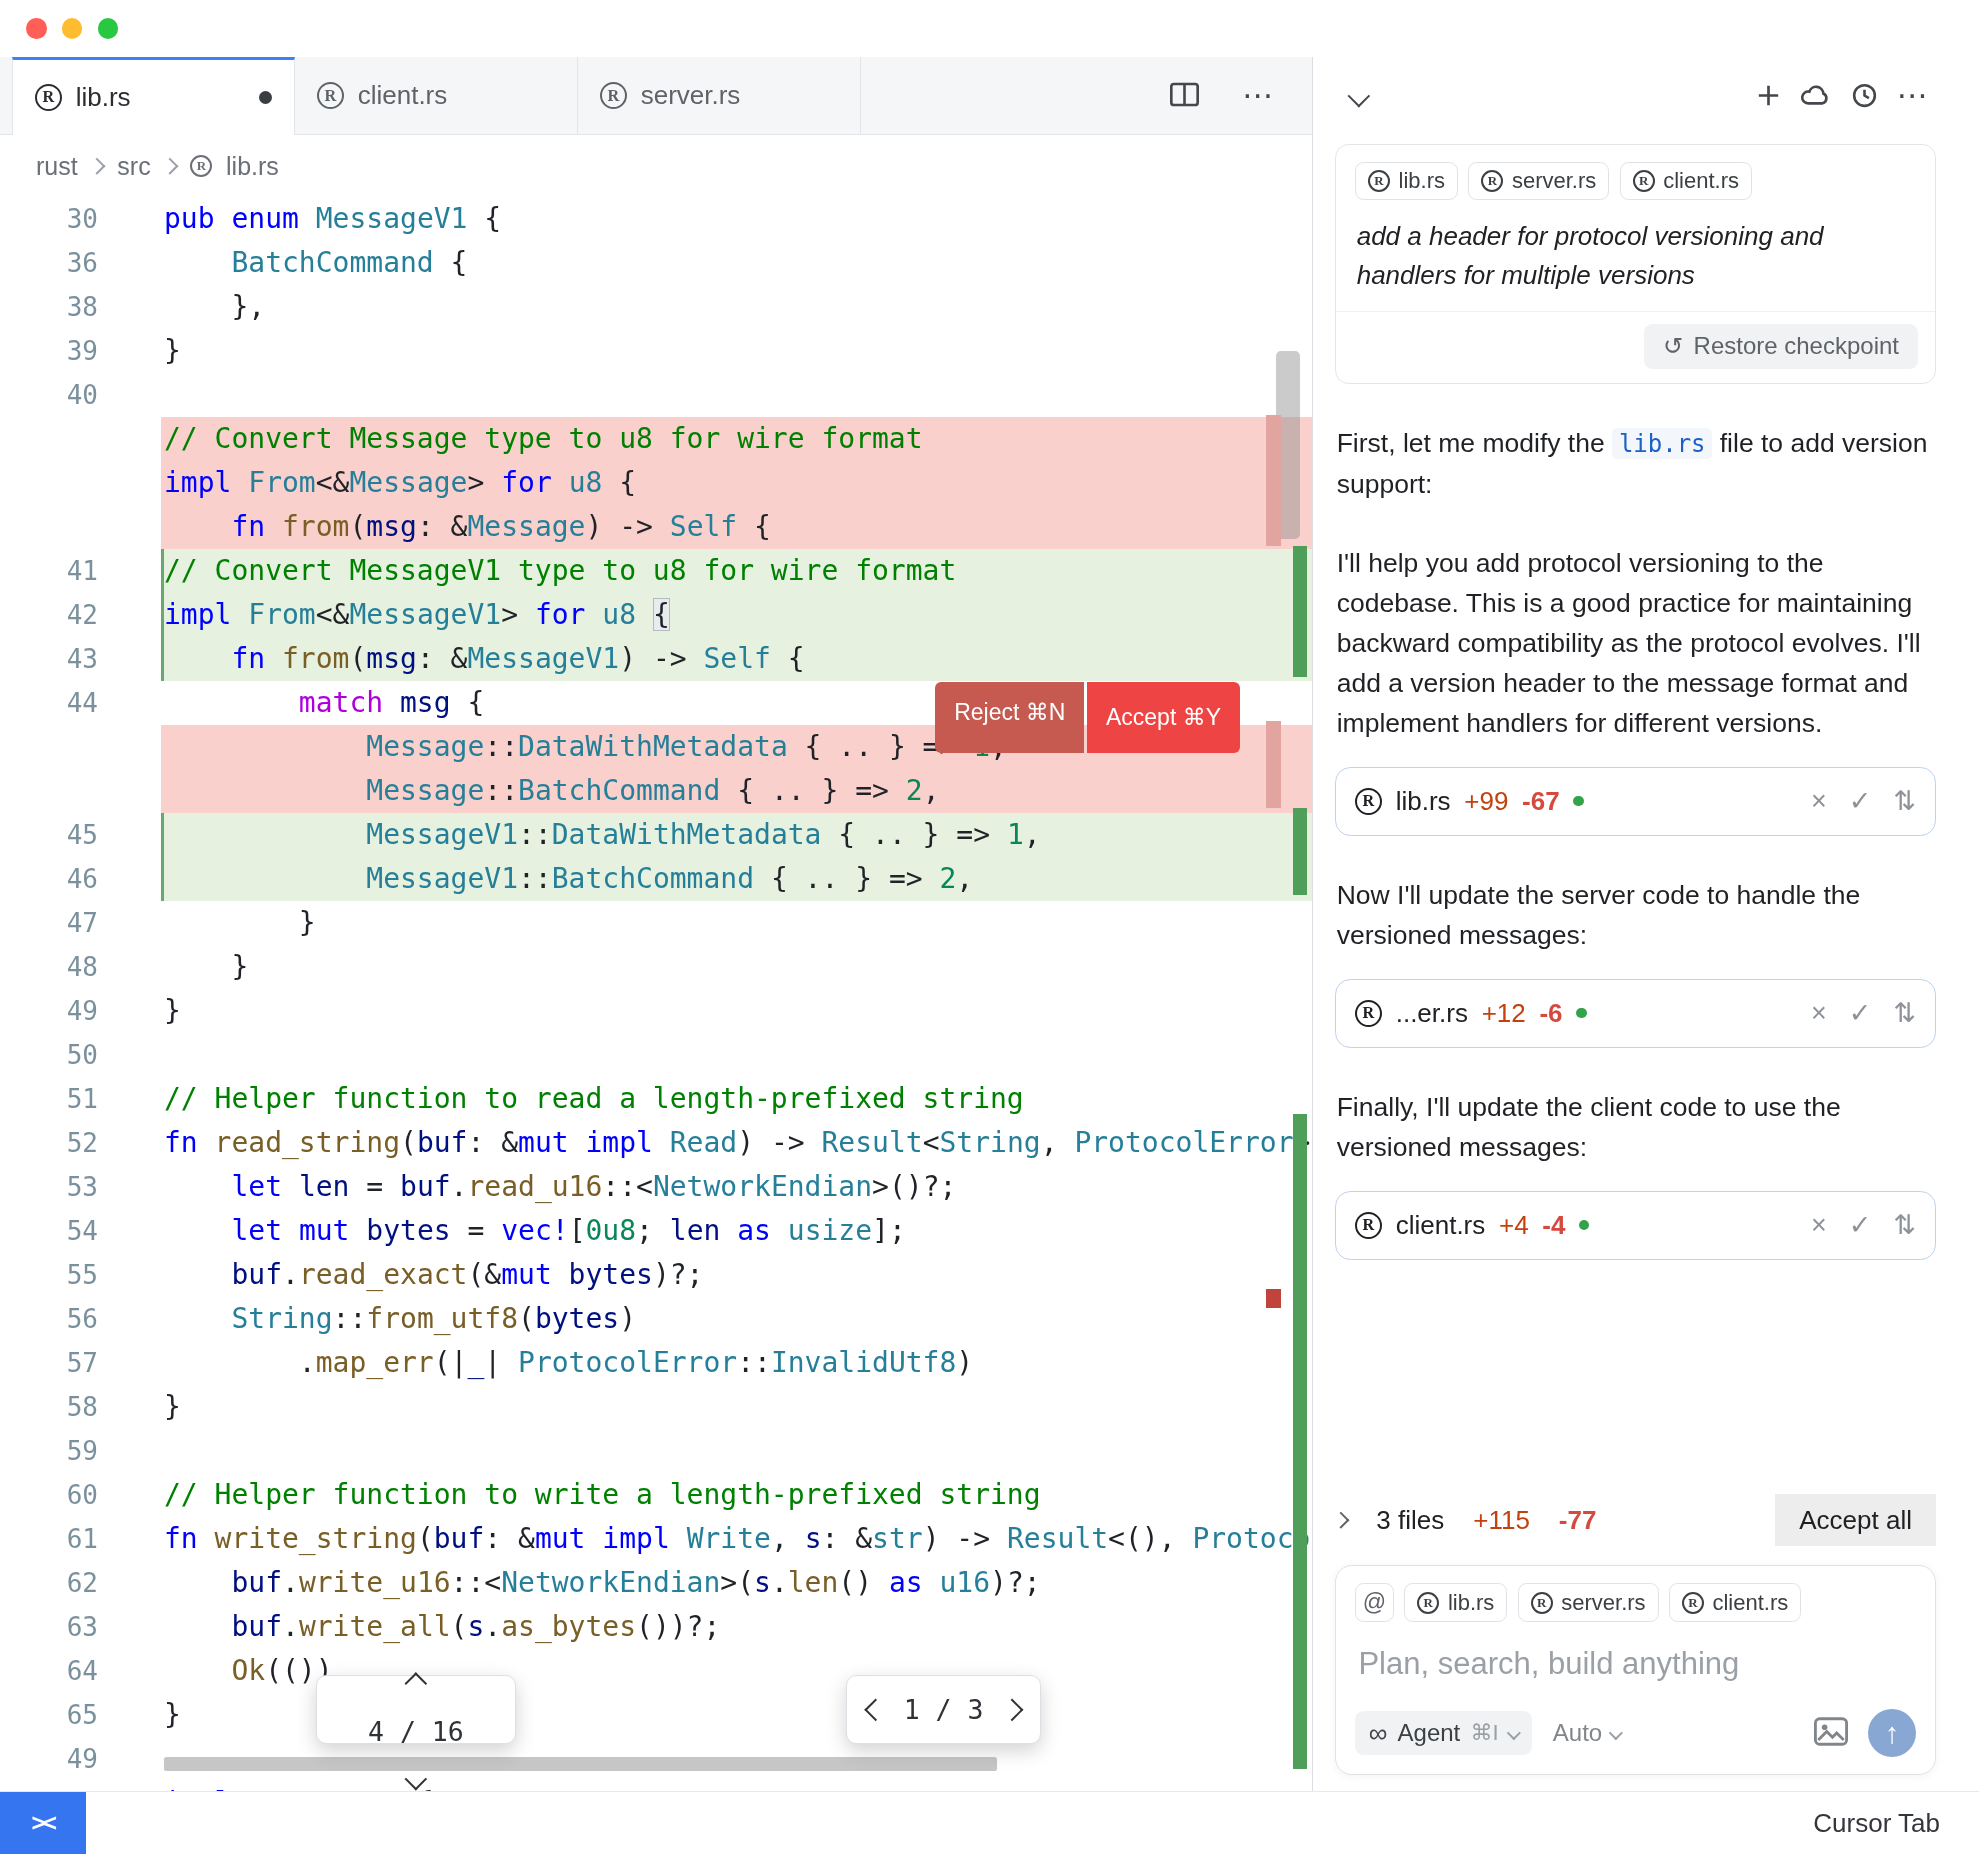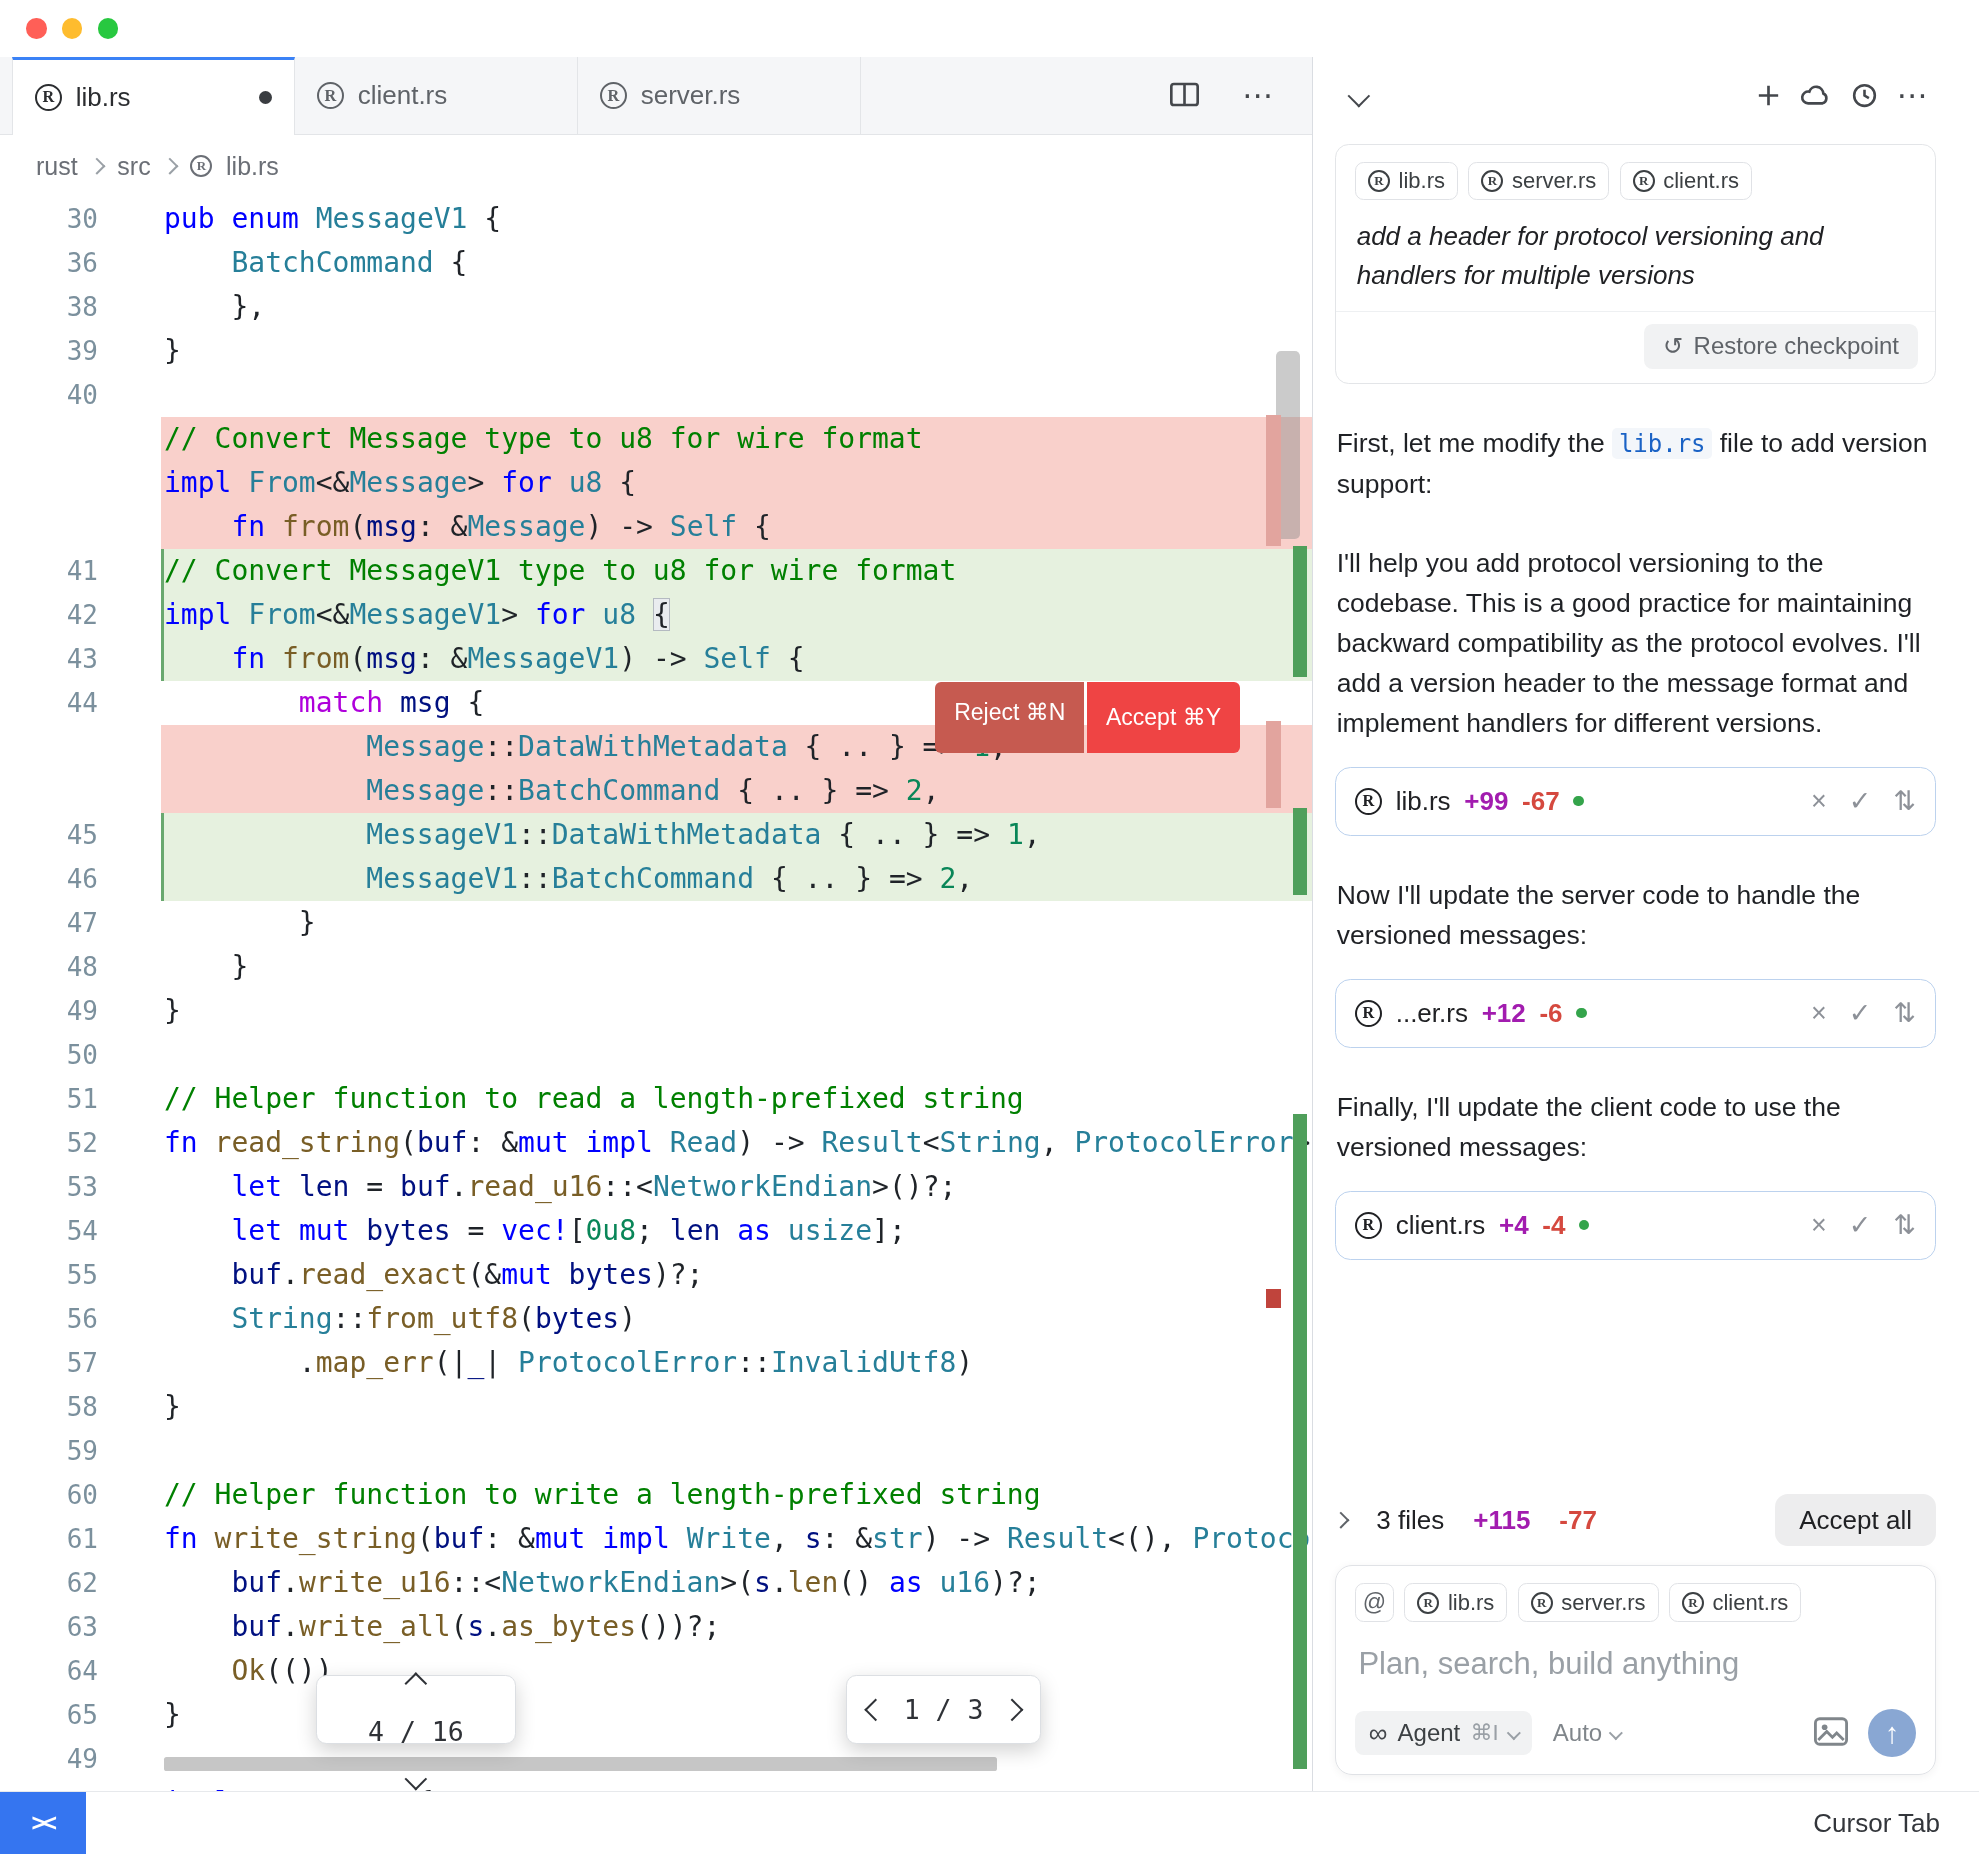--- a/index.html
+++ b/index.html
@@ -79,28 +79,28 @@
   .chips{display:flex;gap:10.3px;flex-wrap:wrap;align-items:center;}
   .chip{display:inline-flex;align-items:center;gap:8.6px;border:1.7px solid #e0e2e6;border-radius:8.6px;padding:5.1px 12px;font-size:22px;color:#3c4043;background:#fff;}
   .user-text{font-size:26px;line-height:39px;color:#202124;margin:17px 1.7px 15.4px;font-style:italic;}
   .card-footer{border-top:1.7px solid #eef0f2;margin:0 -19px;padding:12px 17px 13.7px;display:flex;justify-content:flex-end;}
   .restore-btn{background:#f1f2f3;border-radius:8.6px;padding:8.6px 19px;font-size:24px;color:#5f6368;display:inline-flex;gap:10.3px;align-items:center;}
 
   .msg{font-size:26.5px;line-height:40px;color:#1f2125;margin:39px 1.7px 0;}
   .inline-code{font-family:"DejaVu Sans Mono",monospace;font-size:24px;color:#1a62c5;background:#f3f6fa;padding:1.7px 6.8px;border-radius:5.1px;}
 
   .file-card{display:flex;align-items:center;gap:13.7px;border:1.7px solid #bcd2ee;border-radius:15.4px;height:67px;padding:0 19px;margin-top:24px;font-size:26px;color:#202124;flex:none;}
-  .addnum{color:#a21caf;font-weight:bold;} .delnum{color:#d5493f;font-weight:bold;}
+  .addnum{color:#c2410c;font-weight:normal;} .delnum{color:#d5493f;font-weight:bold;}
   .gdot{width:10.3px;height:10.3px;border-radius:50%;background:#34a44b;flex:none;}
   .card-actions{margin-left:auto;display:flex;gap:22px;color:#8d9198;align-items:center;}
   .act{font-size:27px;line-height:1;}
 
   .bottom-group{margin-top:auto;flex:none;}
   .files-summary{display:flex;align-items:center;gap:29px;font-size:26px;color:#202124;margin-bottom:19px;}
-  .accept-all{margin-left:auto;background:#ededee;border-radius:13px;padding:10.3px 24px;color:#202124;}
+  .accept-all{margin-left:auto;background:#ededee;border-radius:0;padding:10.3px 24px;color:#202124;}
 
   .composer{border:1.7px solid #e0e2e6;border-radius:17px;padding:17px 19px;margin-bottom:17px;box-shadow:0 1.7px 8.6px rgba(0,0,0,.05);}
   .at-chip{display:inline-flex;align-items:center;justify-content:center;width:39px;height:39px;border:1.7px solid #e0e2e6;border-radius:8.6px;font-size:23px;color:#5f6368;box-sizing:border-box;}
   .placeholder{color:#9aa0a6;font-size:31px;margin:24px 3.4px 27px;}
   .composer-bottom{display:flex;align-items:center;gap:20.5px;}
   .agent-pill{display:inline-flex;align-items:center;gap:10.3px;background:#f1f2f3;border-radius:8.6px;padding:6.8px 13.7px;font-size:24px;color:#3c4043;}
   .agent-pill .inf{font-size:26px;color:#44474c;}
   .agent-pill .kbd{color:#9aa0a6;font-size:22px;}
   .chev.tiny{width:7.7px;height:7.7px;border-width:2.1px;color:#9aa0a6;}
   .auto{color:#80868b;font-size:24px;display:inline-flex;gap:8.6px;align-items:center;}

